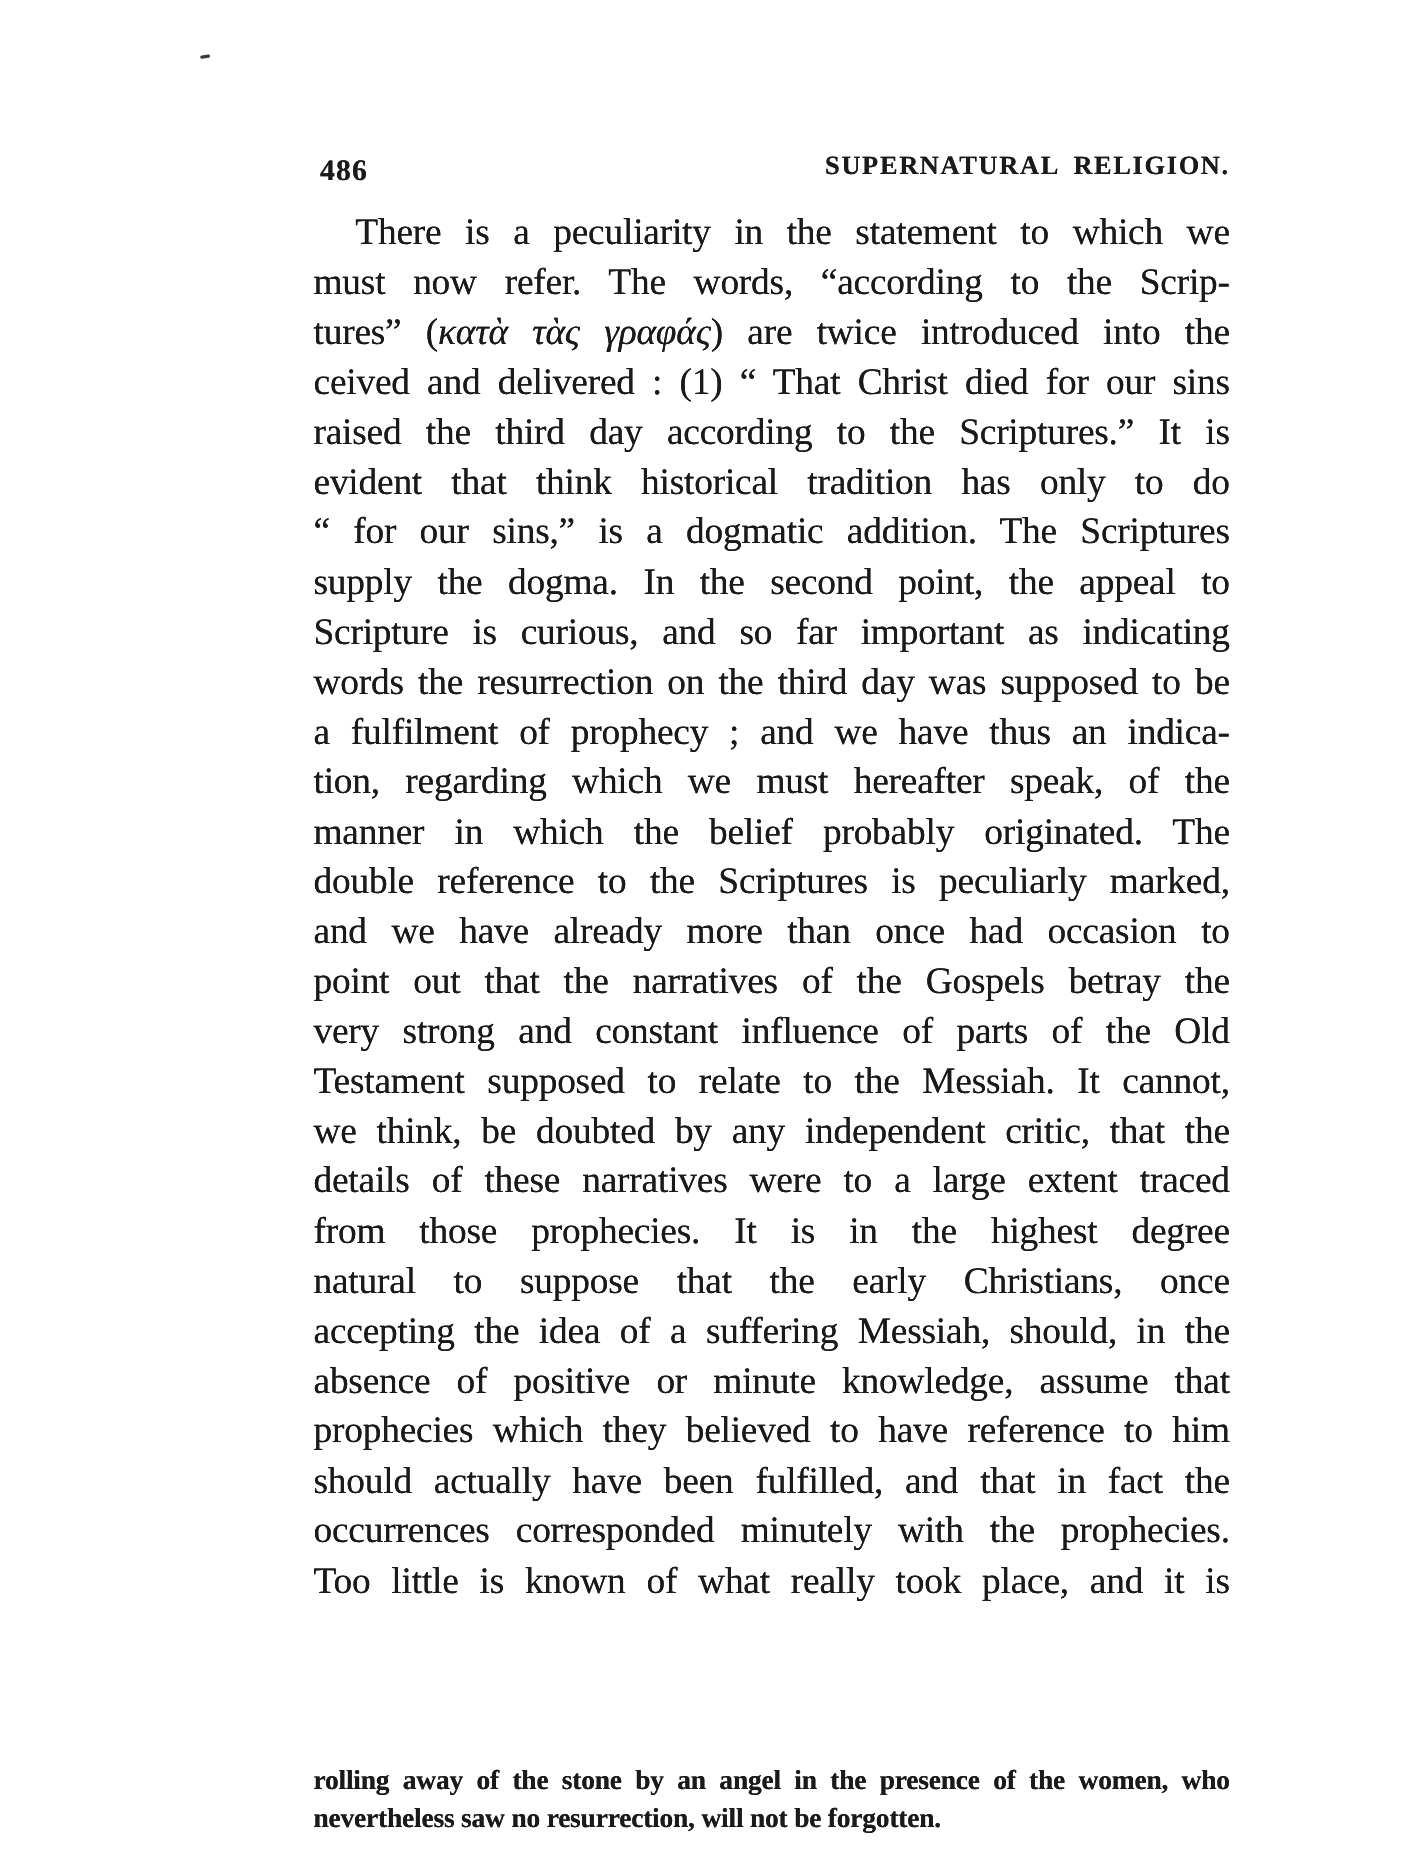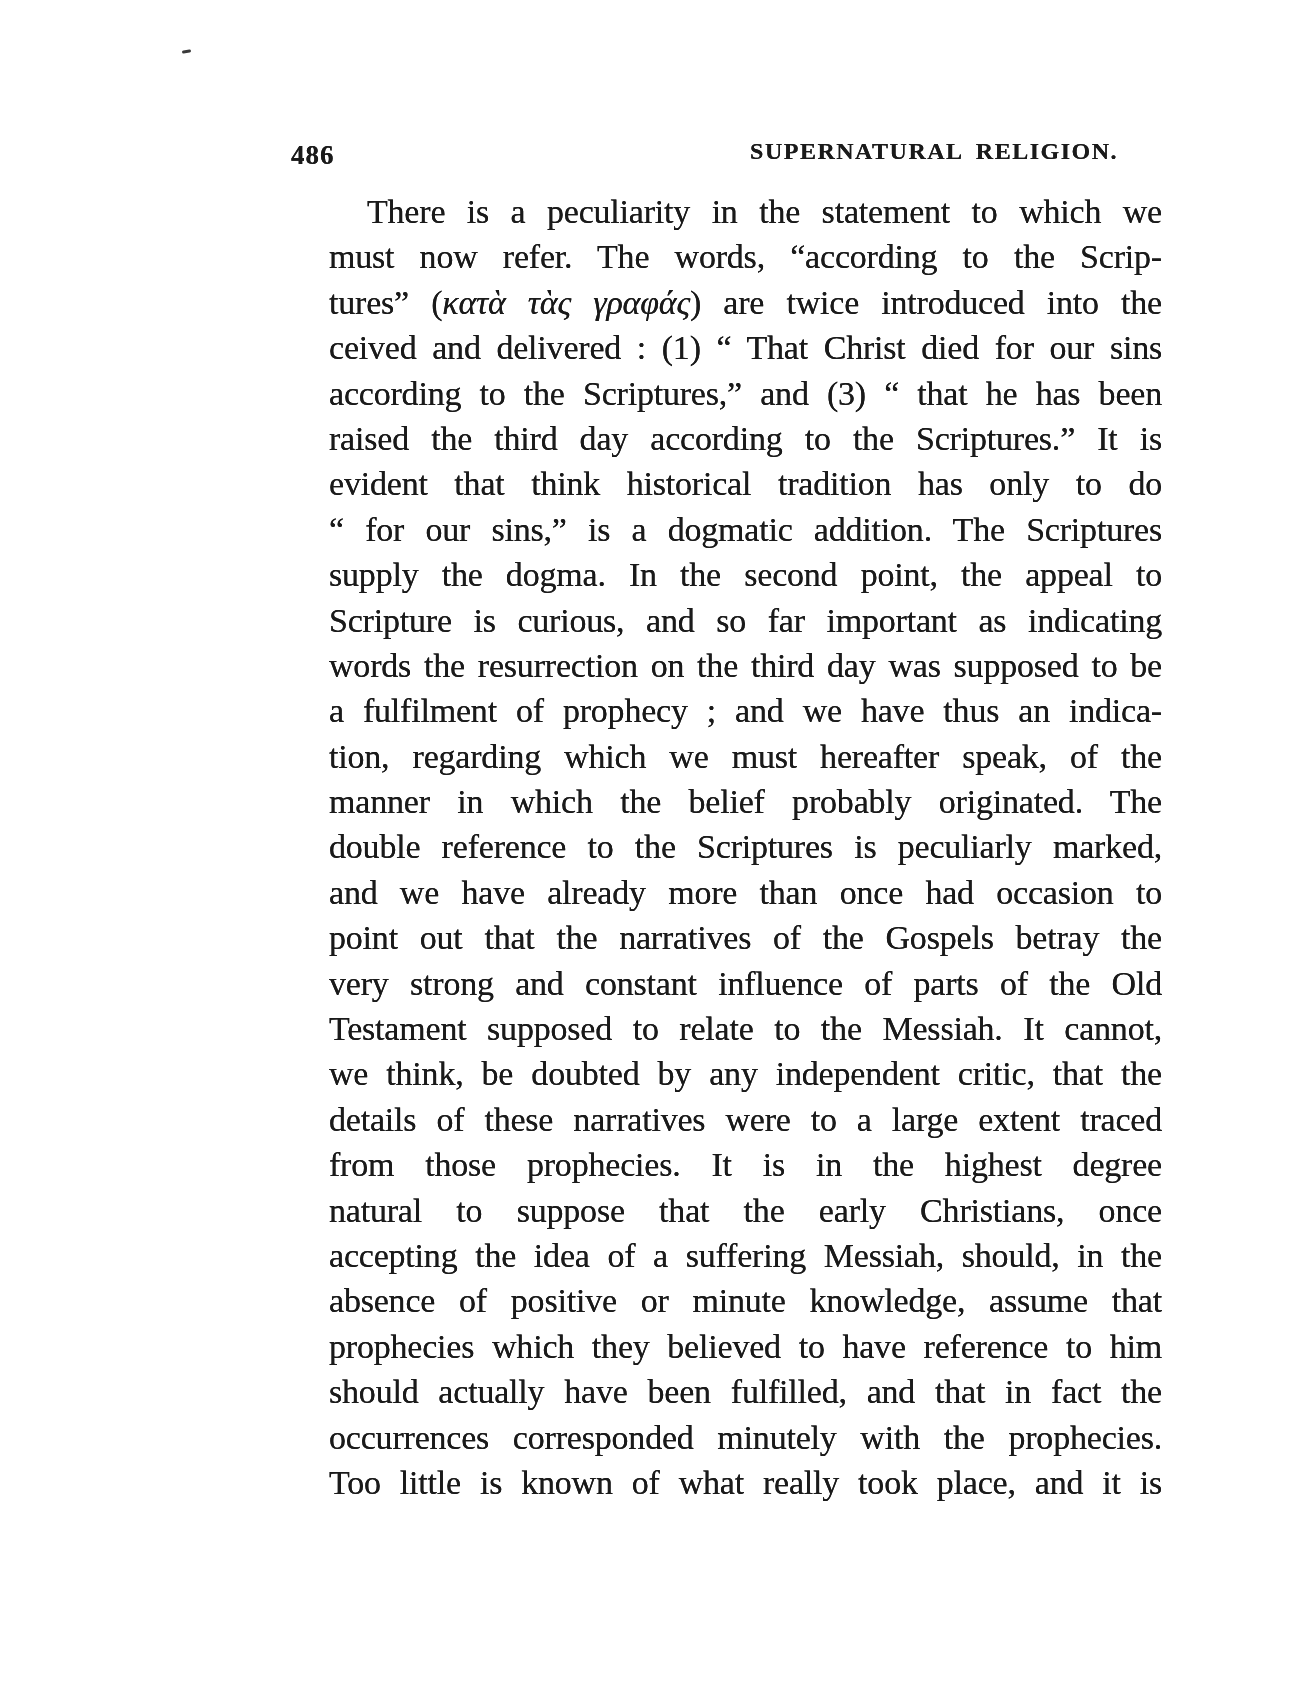--- a/index.html
+++ b/index.html
@@ -55,21 +55,20 @@
     text-shadow: 0 0 0.6px rgba(0,0,0,0.85);
   }
   .body-text {
     position: absolute;
     left: 285px;
     top: 189px;
     width: 833px;
     font-size: 34px;
     letter-spacing: -0.2px;
     text-shadow: 0 0 0.55px rgba(0,0,0,0.9);
-    margin-left: 44px;
   }
   .body-text .line {
     height: 45.4px;
     line-height: 45.4px;
     text-align: justify;
     text-align-last: justify;
     white-space: normal;
   }
   .body-text .line.indent {
     padding-left: 38px;
@@ -107,21 +106,20 @@
   <header class="running-head">
     <span class="head-title">SUPERNATURAL RELIGION.</span>
     <span class="page-num">486</span>
   </header>
 
   <main class="body-text" id="body-text">
       <div class="line indent">There is a peculiarity in the statement to which we</div>
       <div class="line">must now refer.  The words, “according to the Scrip-</div>
       <div class="line"><span>tures” (</span><span class="it">κατὰ τὰς γραφάς</span><span>) are twice introduced into the</span></div>
       <div class="line">ceived and delivered : (1) “ That Christ died for our sins</div>
-      <div class="line">according to the Scriptures,” and (3) “ that he has been</div>
       <div class="line">raised the third day according to the Scriptures.”  It is</div>
       <div class="line">evident that think historical tradition has only to do</div>
       <div class="line">“ for our sins,” is a dogmatic addition.  The Scriptures</div>
       <div class="line">supply the dogma.  In the second point, the appeal to</div>
       <div class="line">Scripture is curious, and so far important as indicating</div>
       <div class="line">words the resurrection on the third day was supposed to be</div>
       <div class="line">a fulfilment of prophecy ; and we have thus an indica-</div>
       <div class="line">tion, regarding which we must hereafter speak, of the</div>
       <div class="line">manner in which the belief probably originated.  The</div>
       <div class="line">double reference to the Scriptures is peculiarly marked,</div>
@@ -134,13 +132,17 @@
       <div class="line">from those prophecies.  It is in the highest degree</div>
       <div class="line">natural to suppose that the early Christians, once</div>
       <div class="line">accepting the idea of a suffering Messiah, should, in the</div>
       <div class="line">absence of positive or minute knowledge, assume that</div>
       <div class="line">prophecies which they believed to have reference to him</div>
       <div class="line">should actually have been fulfilled, and that in fact the</div>
       <div class="line">occurrences corresponded minutely with the prophecies.</div>
       <div class="line">Too little is known of what really took place, and it is</div>
     </main>
 
+  <footer class="footnote" id="footnote">
+      <div class="fn-line">rolling away of the stone by an angel in the presence of the women, who</div>
+      <div class="fn-line short">nevertheless saw no resurrection, will not be forgotten.</div>
+    </footer>
 </div>
 
 </body></html>

